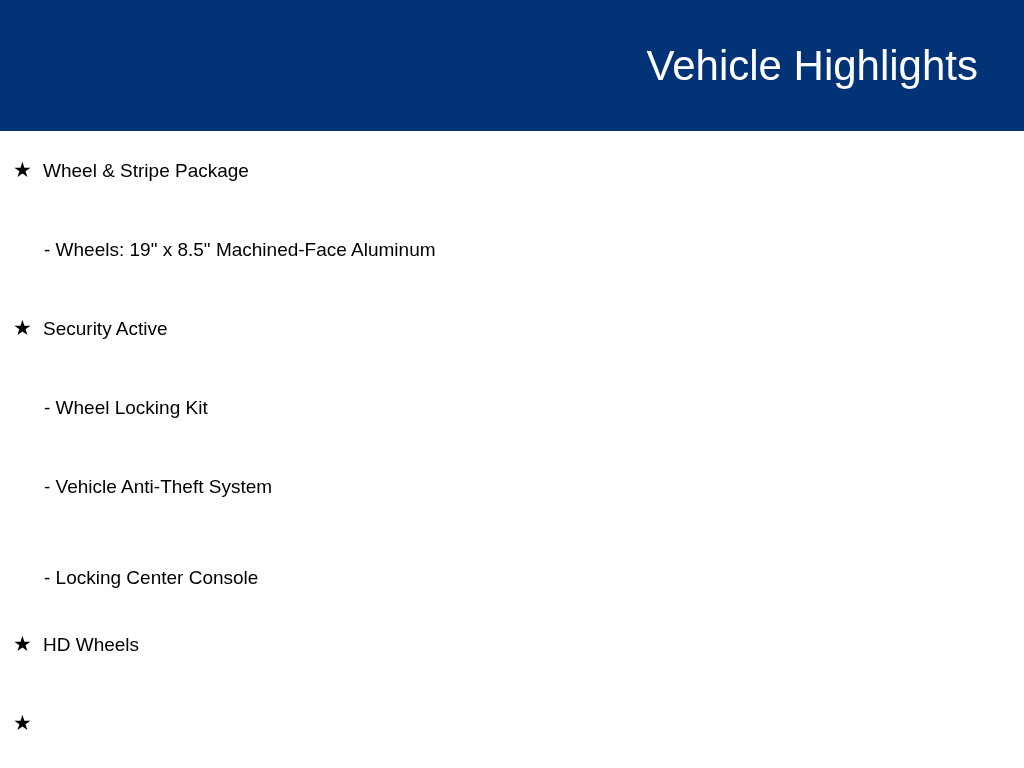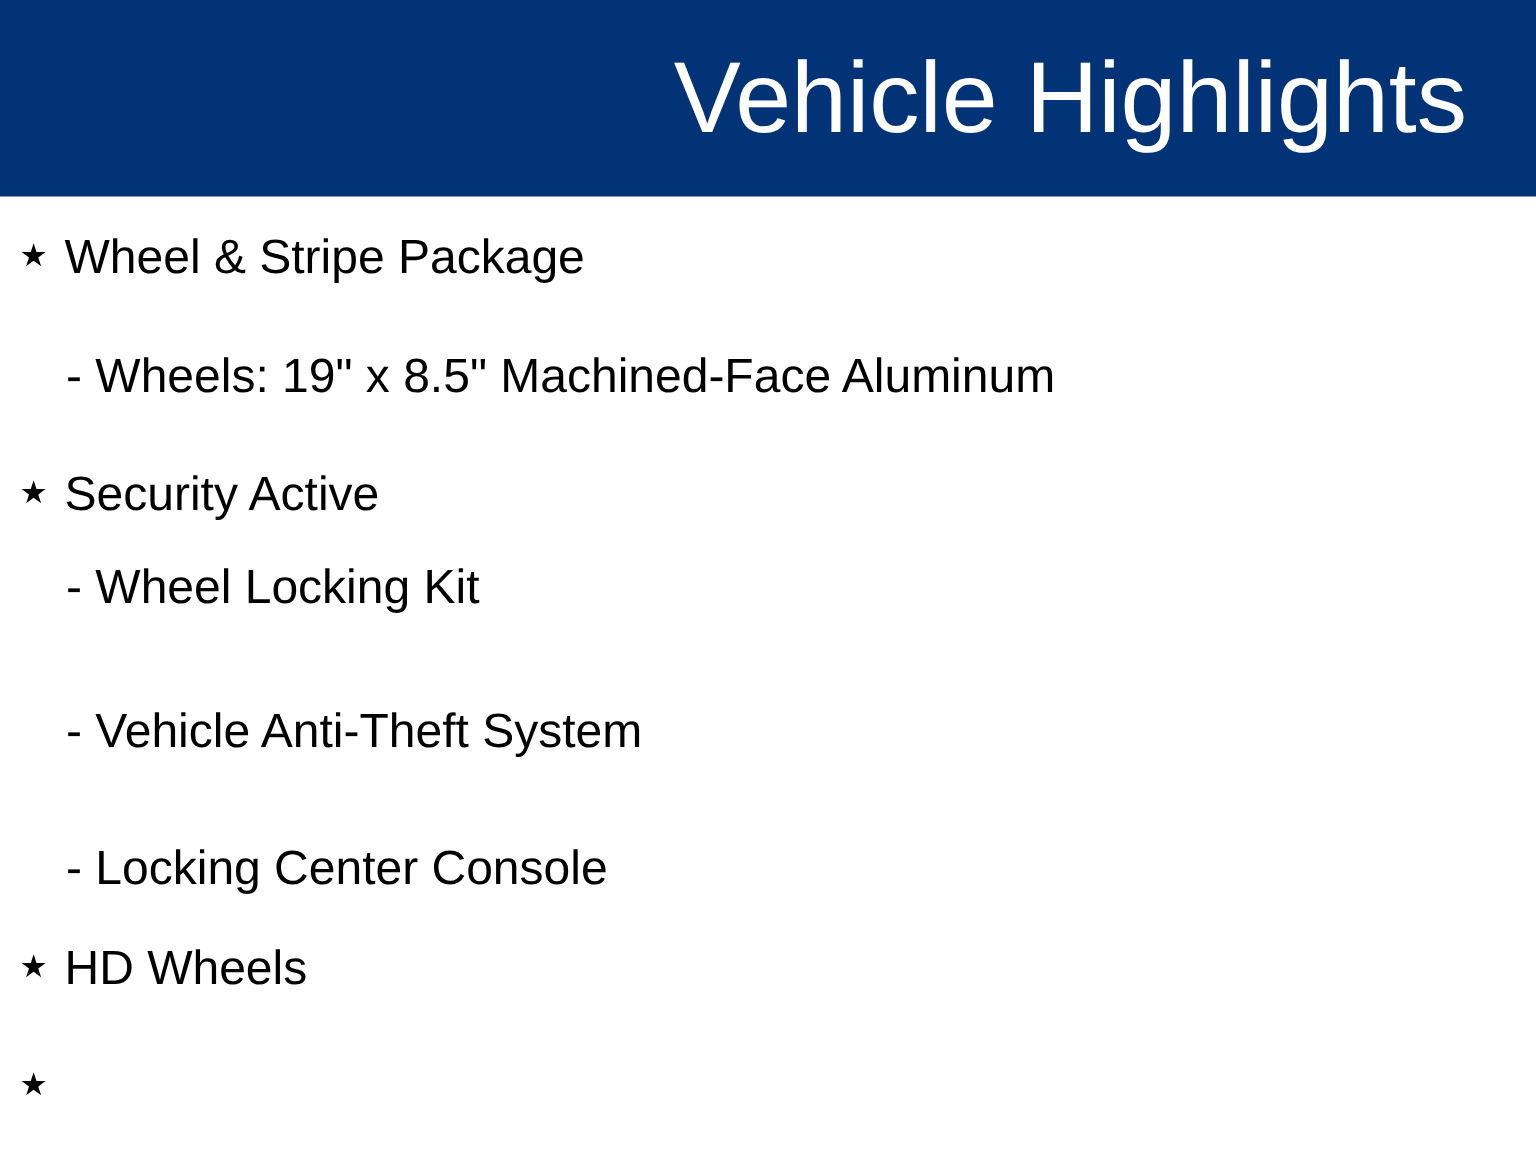--- a/index.html
+++ b/index.html
@@ -31,21 +31,21 @@
     background: #033377;
     display: flex;
     align-items: center;
     justify-content: flex-end;
     box-sizing: border-box;
     padding-right: 46px;
   }
   .title-text {
     color: #ffffff;
     font-family: "Liberation Sans", sans-serif;
-    font-size: 67px;
+    font-size: 42px;
     font-weight: 400;
     line-height: 1;
     letter-spacing: 0px;
     white-space: nowrap;
   }
 
   
   .body-list {
     position: absolute;
     left: 0;
@@ -74,21 +74,21 @@
     color: #000000;
     font-family: "DejaVu Sans", sans-serif;
     font-size: 21px;
     line-height: 1;
     text-align: left;
   }
 
   .bullet-label {
     color: #000000;
     font-family: "Liberation Sans", sans-serif;
-    font-size: 32px;
+    font-size: 19px;
     font-weight: 400;
     line-height: 1;
     white-space: nowrap;
   }
 
   
   .level-2 .bullet-marker {
     visibility: hidden;
   }
   .level-2 .bullet-label {
@@ -114,21 +114,21 @@
     <li class="bullet-row level-2" style="top:79px;">
       <span class="bullet-marker">★</span>
       <span class="bullet-label">- Wheels: 19" x 8.5" Machined-Face Aluminum</span>
     </li>
 
     <li class="bullet-row level-1" style="top:158px;">
       <span class="bullet-marker">★</span>
       <span class="bullet-label">Security Active</span>
     </li>
 
-    <li class="bullet-row level-2" style="top:220px;">
+    <li class="bullet-row level-2" style="top:237px;">
       <span class="bullet-marker">★</span>
       <span class="bullet-label">- Wheel Locking Kit</span>
     </li>
 
     <li class="bullet-row level-2" style="top:316px;">
       <span class="bullet-marker">★</span>
       <span class="bullet-label">- Vehicle Anti-Theft System</span>
     </li>
 
     <li class="bullet-row level-2" style="top:407px;">

